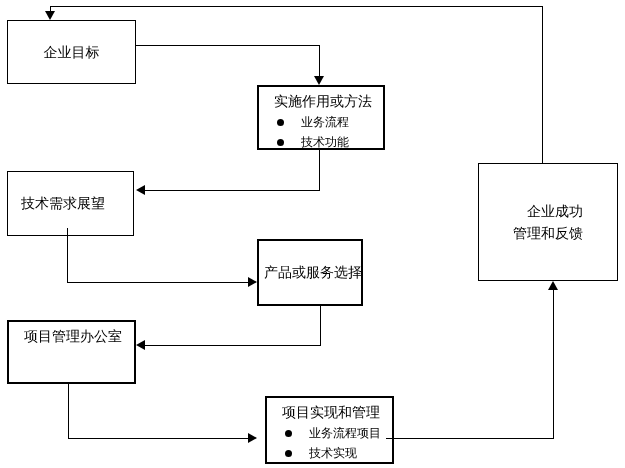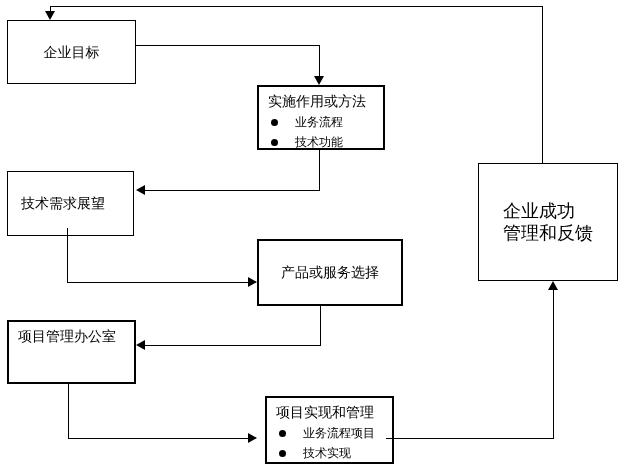--- a/index.html
+++ b/index.html
@@ -15,21 +15,21 @@
     background: #ffffff;
     overflow: hidden;
     color: #000;
   }
   .box {
     position: absolute;
     background: #ffffff;
     border: 1px solid #000000;
     box-sizing: border-box;
   }
-  .box.thick { border-width: 2px; }
+  .box.thick { border-width: 2px; padding-left: 6px; }
   .box.center {
     display: flex;
     align-items: center;
     justify-content: center;
     text-align: center;
   }
   .box.vcenter {
     display: flex;
     align-items: center;
     justify-content: flex-start;
@@ -60,23 +60,23 @@
   .bullet:nth-child(2) { margin-top: 5px; }
   .dot {
     width: 7px;
     height: 7px;
     border-radius: 50%;
     background: #000000;
     margin-right: 17px;
     flex: none;
   }
   .two-line {
-    font-size: 18px;
+    font-size: 14px;
     line-height: 22px;
-    text-align: left;
+    text-align: right;
   }
   .ln {
     position: absolute;
     background: #000000;
   }
   .arrow {
     position: absolute;
     width: 0;
     height: 0;
   }
@@ -121,21 +121,21 @@
         <span class="dot"></span>
         <span>技术功能</span>
       </li>
     </ul>
   </div>
 
   <div class="box vcenter" style="left:7px; top:171px; width:127px; height:65px; padding-left:13px;">
     <span class="title">技术需求展望</span>
   </div>
 
-  <div class="box thick center" style="left:257px; top:239px; width:146px; height:67px;">
+  <div class="box thick center" style="left:257px; top:239px; width:106px; height:67px;">
     <span class="title">产品或服务选择</span>
   </div>
 
   <div class="box thick bullet-box clip" style="left:7px; top:320px; width:129px; height:64px;">
     <div class="title">项目管理办公室</div>
   </div>
 
   <div class="box thick bullet-box clip" style="left:257px; top:396px; width:129px; height:68px;margin-left:8px;">
     <div class="title">项目实现和管理</div>
     <ul class="bullets">

